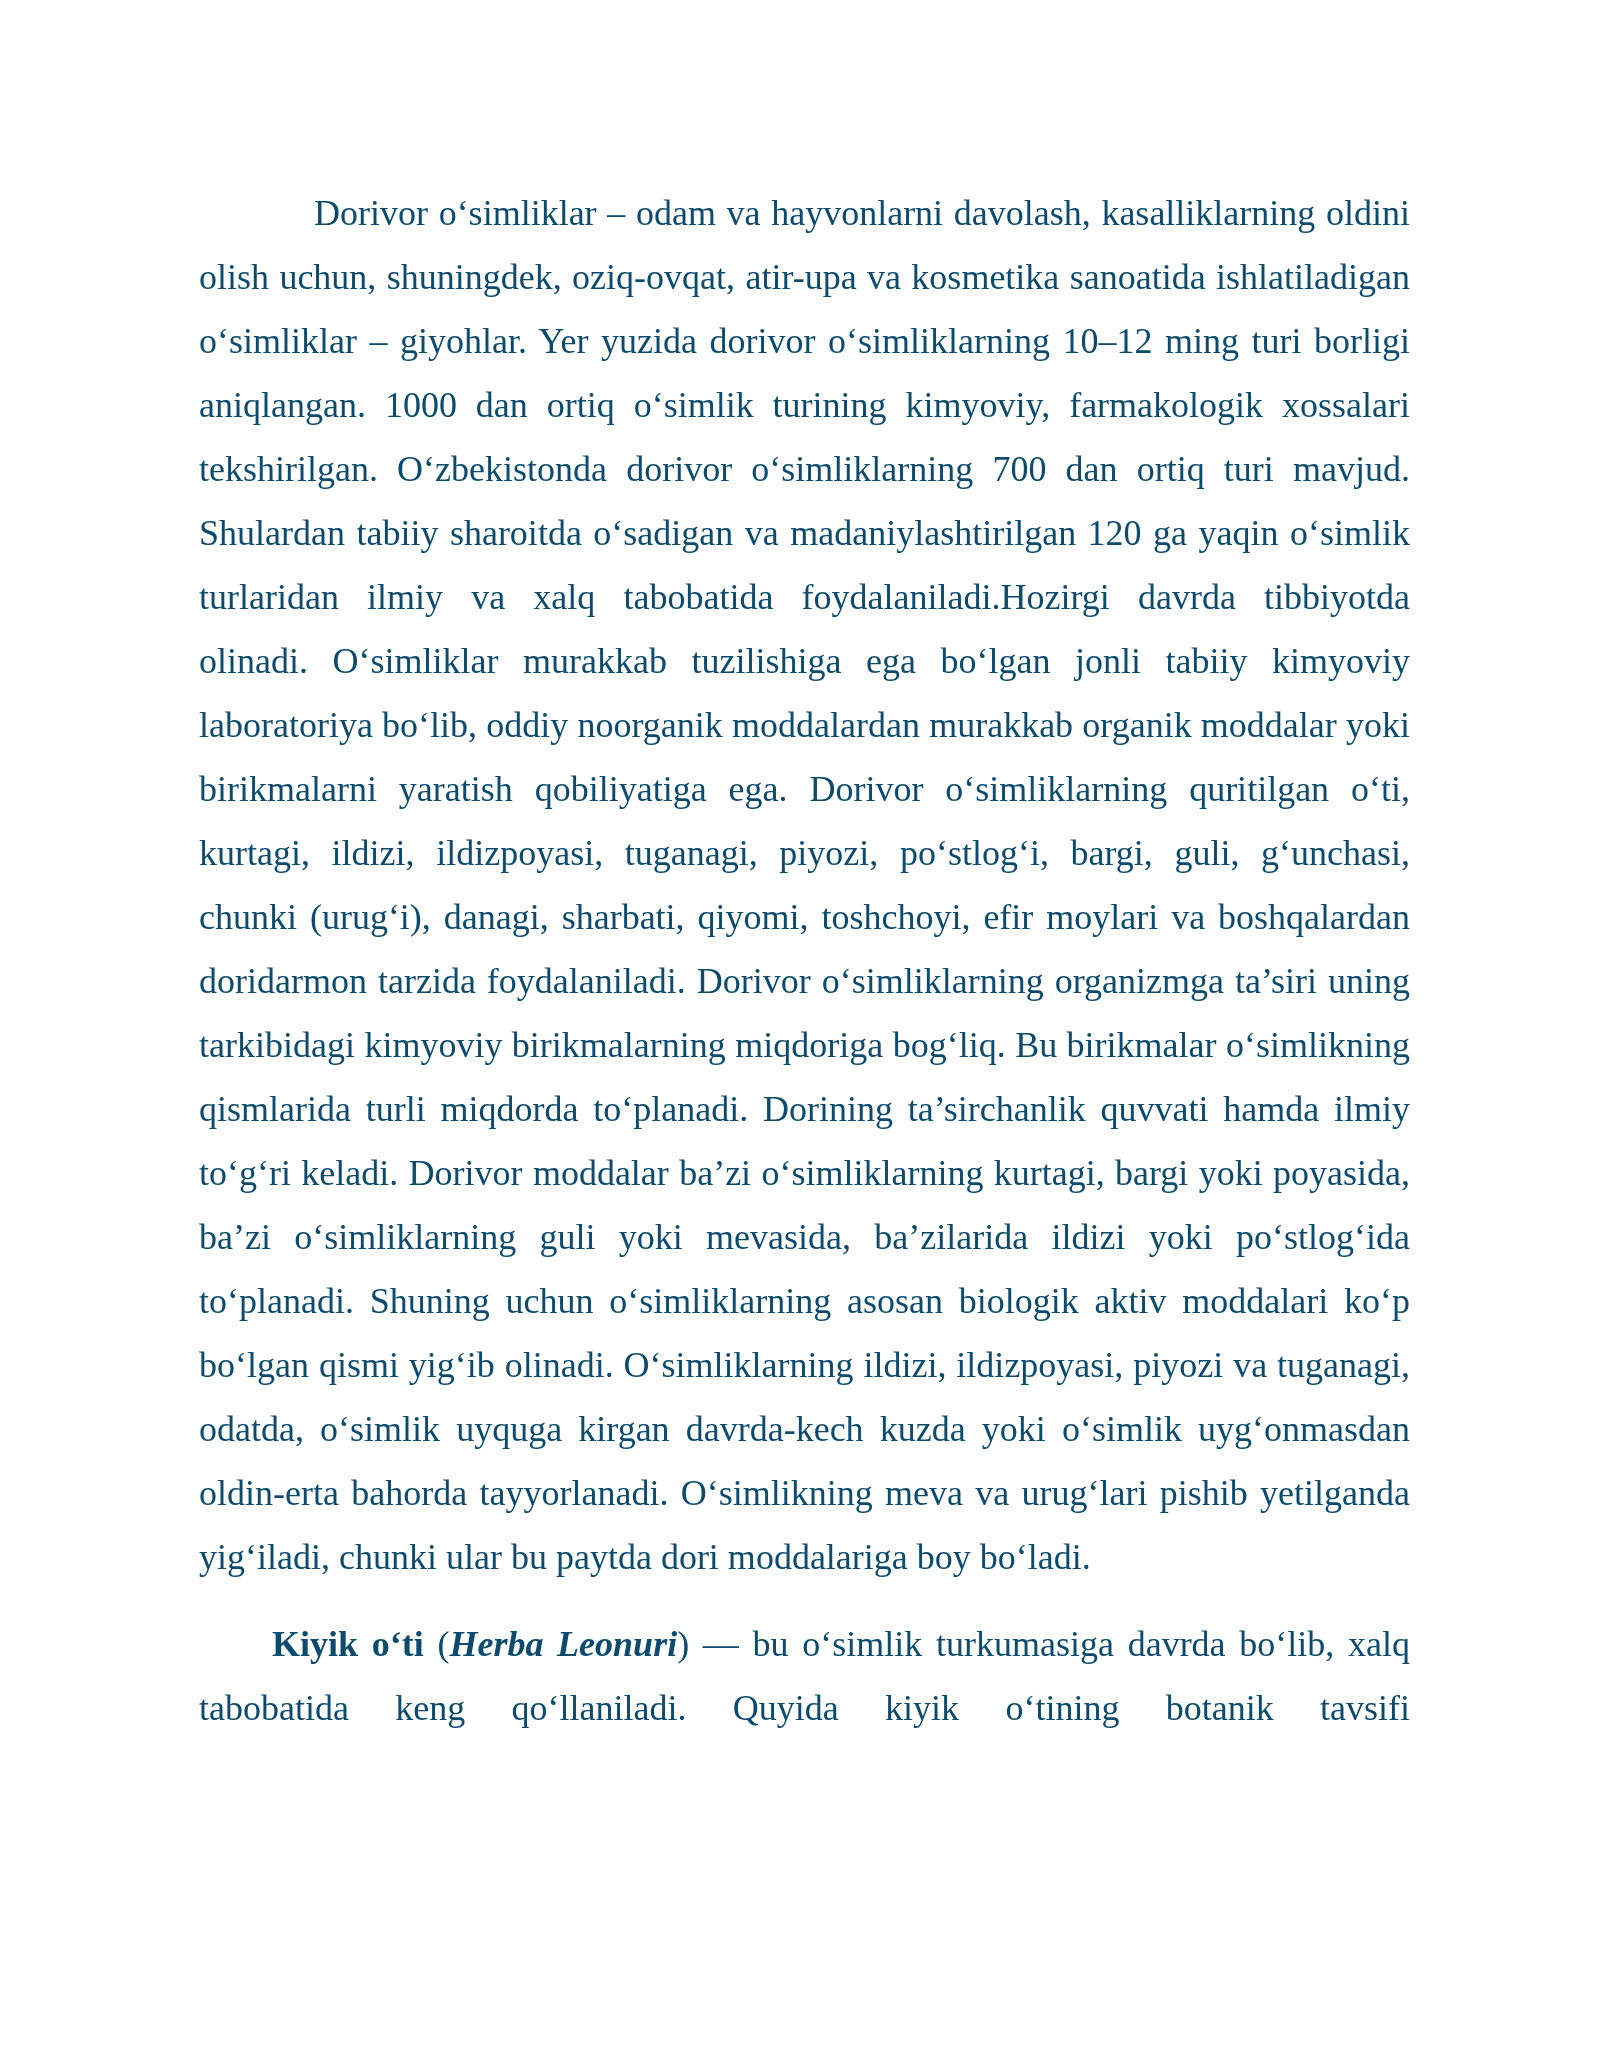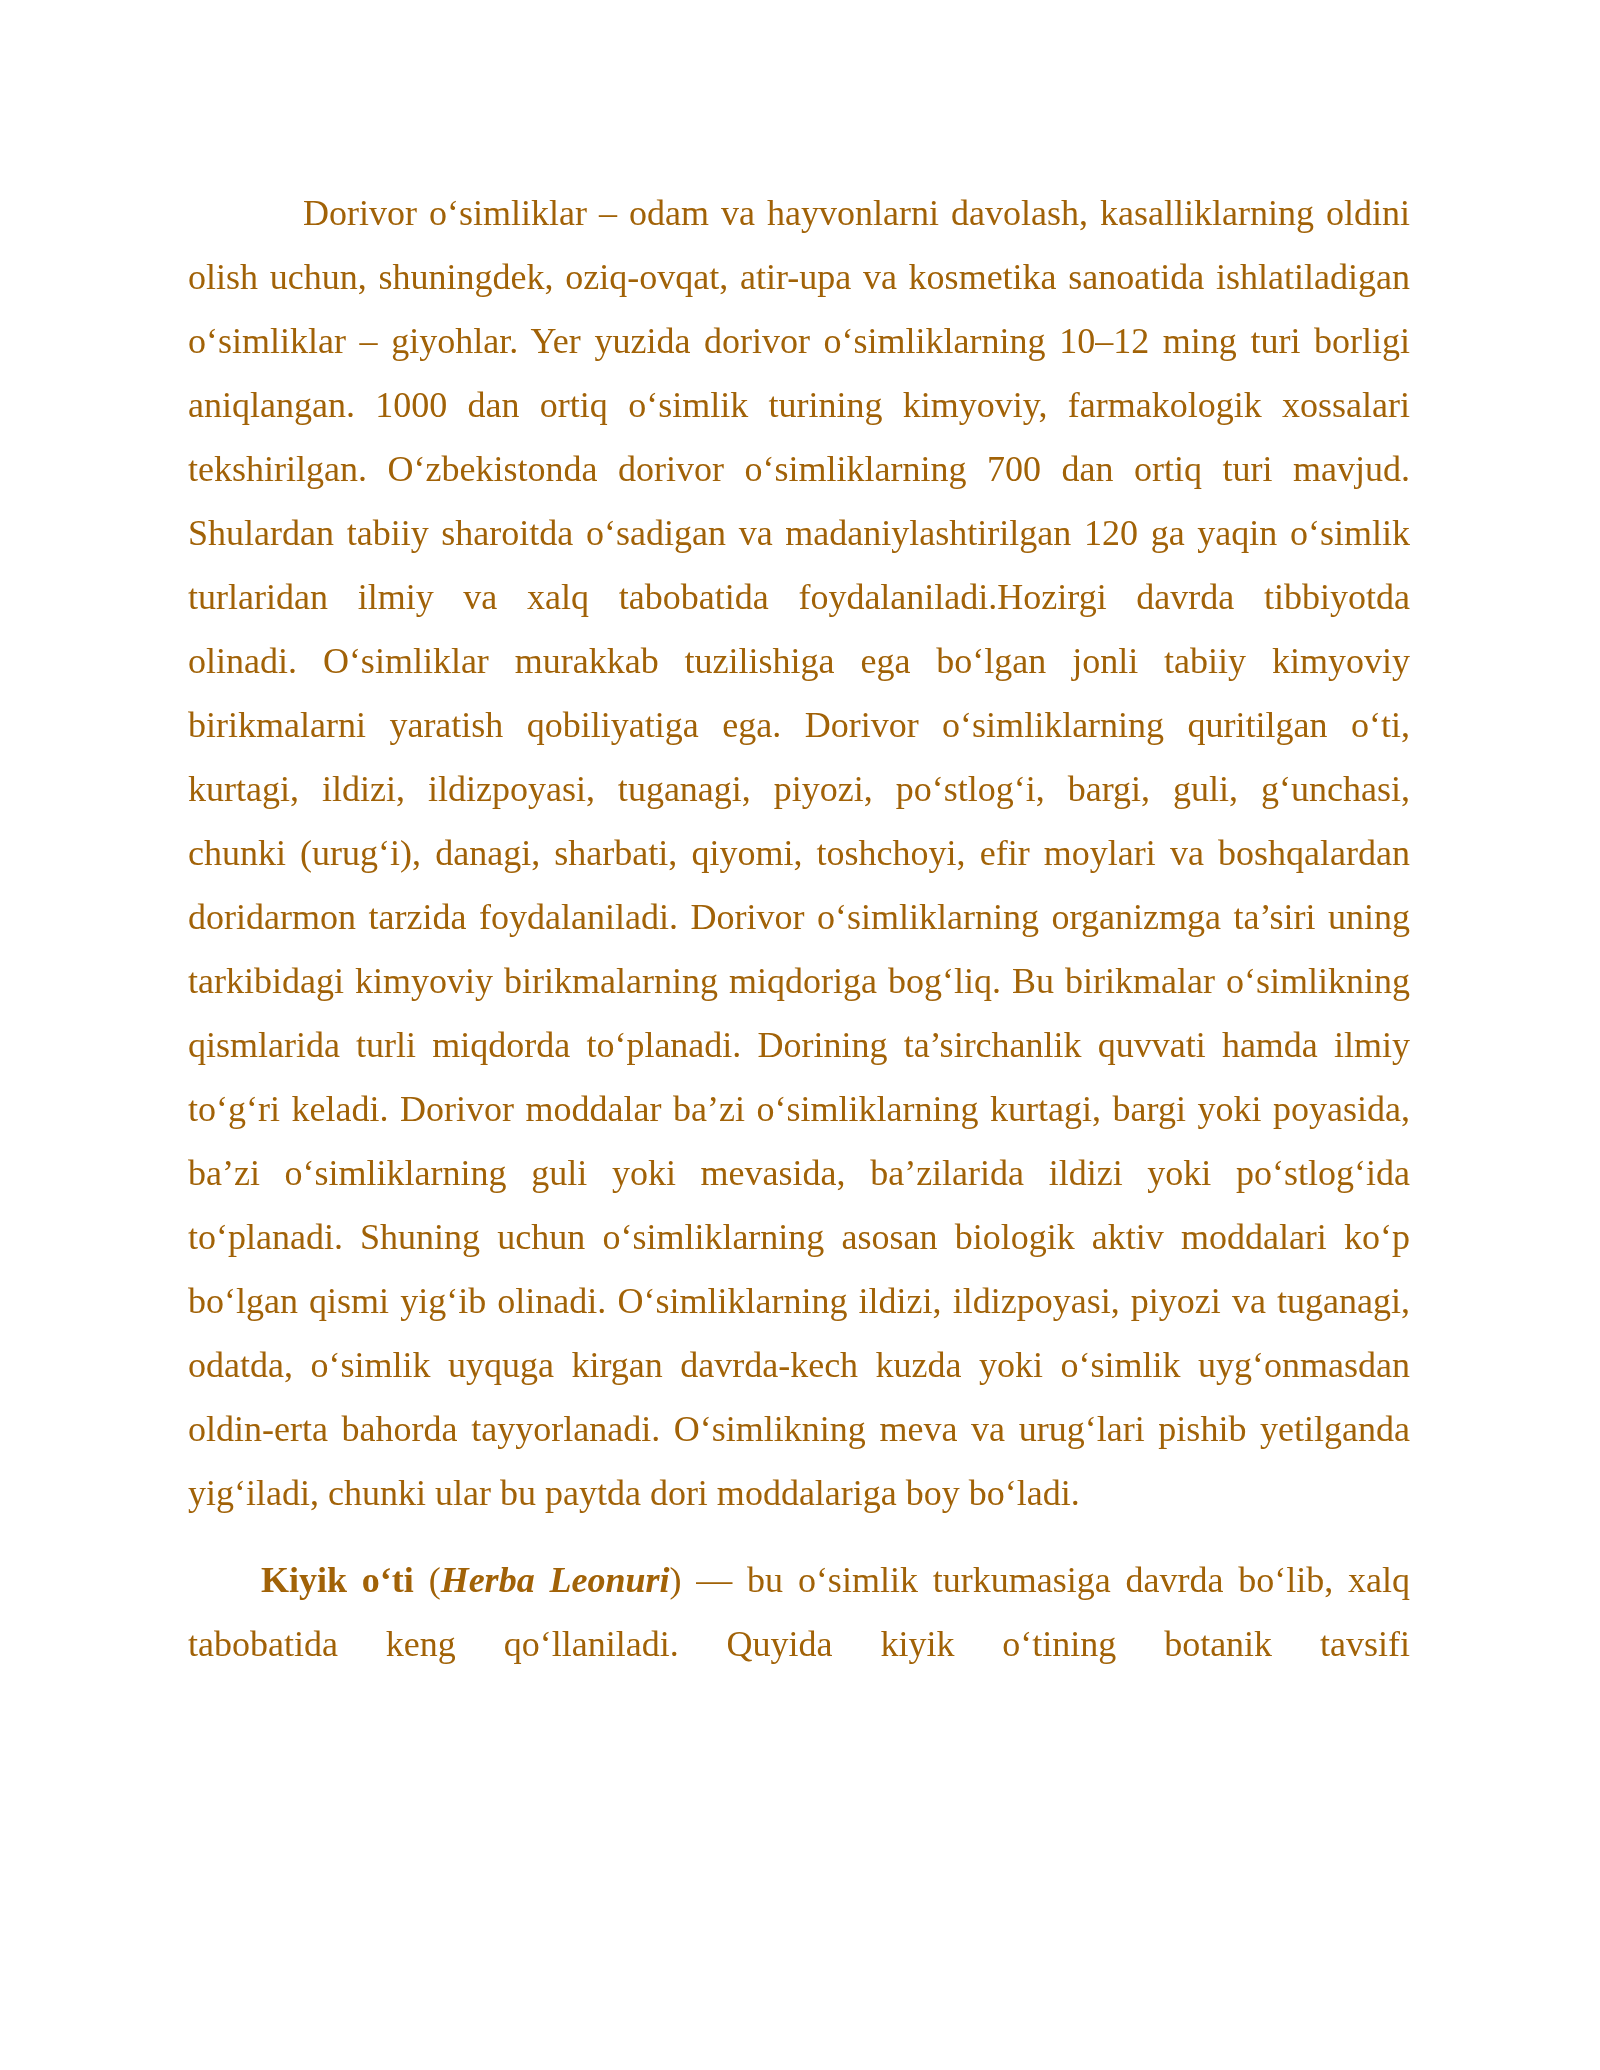--- a/index.html
+++ b/index.html
@@ -25,21 +25,22 @@
   .paragraph {
     margin: 0;
     padding: 0;
   }
   .line {
     font-size: 36px;
     line-height: 64px;
     white-space: normal;
     text-align: justify;
     text-align-last: justify;
-    color: #a16207;
+    color: #0c4a6e;
+    margin-left: 11px;
   }
   .line.no-stretch {
     text-align-last: left;
   }
   .seg-b { font-weight: bold; }
   .seg-i { font-style: italic; }
 </style>
 </head>
 <body>
 
@@ -47,20 +48,21 @@
   <div class="textblock">
       <div class="paragraph" style="margin-top: 0px;">
         <div class="line" style="padding-left: 115px;"><span class="">Dorivor o‘simliklar – odam va hayvonlarni davolash, kasalliklarning oldini</span></div>
         <div class="line"><span class="">olish uchun, shuningdek, oziq-ovqat, atir-upa va kosmetika sanoatida ishlatiladigan</span></div>
         <div class="line"><span class="">o‘simliklar – giyohlar. Yer yuzida dorivor o‘simliklarning 10–12 ming turi borligi</span></div>
         <div class="line"><span class="">aniqlangan. 1000 dan ortiq o‘simlik turining kimyoviy, farmakologik xossalari</span></div>
         <div class="line"><span class="">tekshirilgan. O‘zbekistonda dorivor o‘simliklarning 700 dan ortiq turi mavjud.</span></div>
         <div class="line"><span class="">Shulardan tabiiy sharoitda o‘sadigan va madaniylashtirilgan 120 ga yaqin o‘simlik</span></div>
         <div class="line"><span class="">turlaridan ilmiy va xalq tabobatida foydalaniladi.Hozirgi davrda tibbiyotda</span></div>
         <div class="line"><span class="">olinadi. O‘simliklar murakkab tuzilishiga ega bo‘lgan jonli tabiiy kimyoviy</span></div>
+        <div class="line"><span class="">laboratoriya bo‘lib, oddiy noorganik moddalardan murakkab organik moddalar yoki</span></div>
         <div class="line"><span class="">birikmalarni yaratish qobiliyatiga ega. Dorivor o‘simliklarning quritilgan o‘ti,</span></div>
         <div class="line"><span class="">kurtagi, ildizi, ildizpoyasi, tuganagi, piyozi, po‘stlog‘i, bargi, guli, g‘unchasi,</span></div>
         <div class="line"><span class="">chunki (urug‘i), danagi, sharbati, qiyomi, toshchoyi, efir moylari va boshqalardan</span></div>
         <div class="line"><span class="">doridarmon tarzida foydalaniladi.  Dorivor o‘simliklarning organizmga ta’siri uning</span></div>
         <div class="line"><span class="">tarkibidagi kimyoviy birikmalarning miqdoriga bog‘liq. Bu birikmalar o‘simlikning</span></div>
         <div class="line"><span class="">qismlarida turli miqdorda to‘planadi. Dorining ta’sirchanlik quvvati hamda ilmiy</span></div>
         <div class="line"><span class="">to‘g‘ri keladi. Dorivor moddalar ba’zi o‘simliklarning kurtagi, bargi yoki poyasida,</span></div>
         <div class="line"><span class="">ba’zi o‘simliklarning guli yoki mevasida, ba’zilarida ildizi yoki po‘stlog‘ida</span></div>
         <div class="line"><span class="">to‘planadi. Shuning uchun o‘simliklarning asosan biologik aktiv moddalari ko‘p</span></div>
         <div class="line"><span class="">bo‘lgan qismi yig‘ib olinadi. O‘simliklarning ildizi, ildizpoyasi, piyozi va tuganagi,</span></div>

